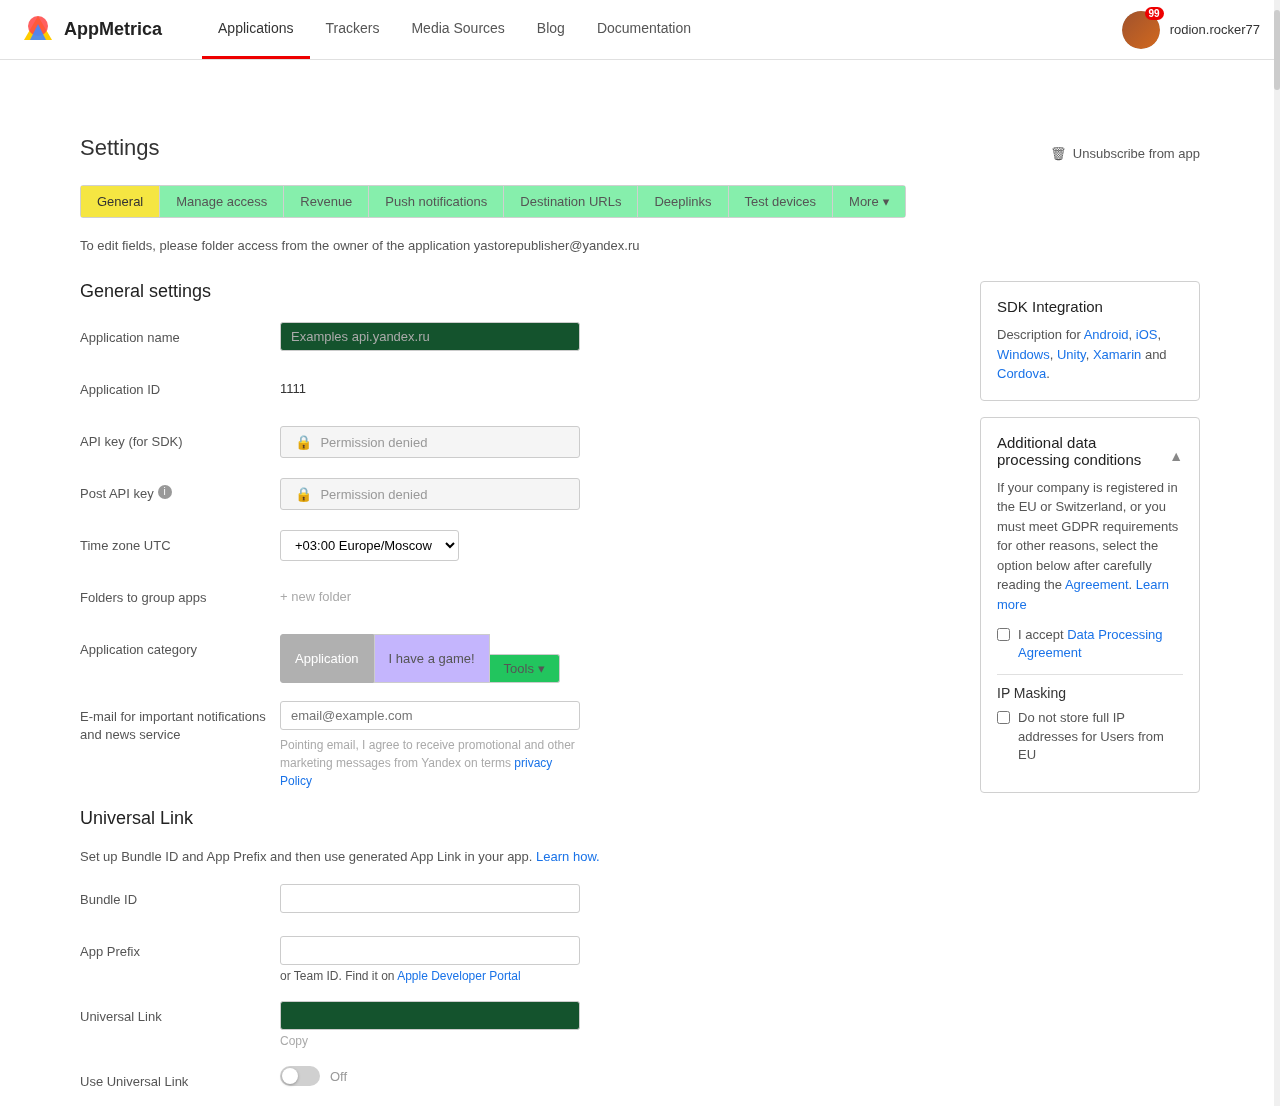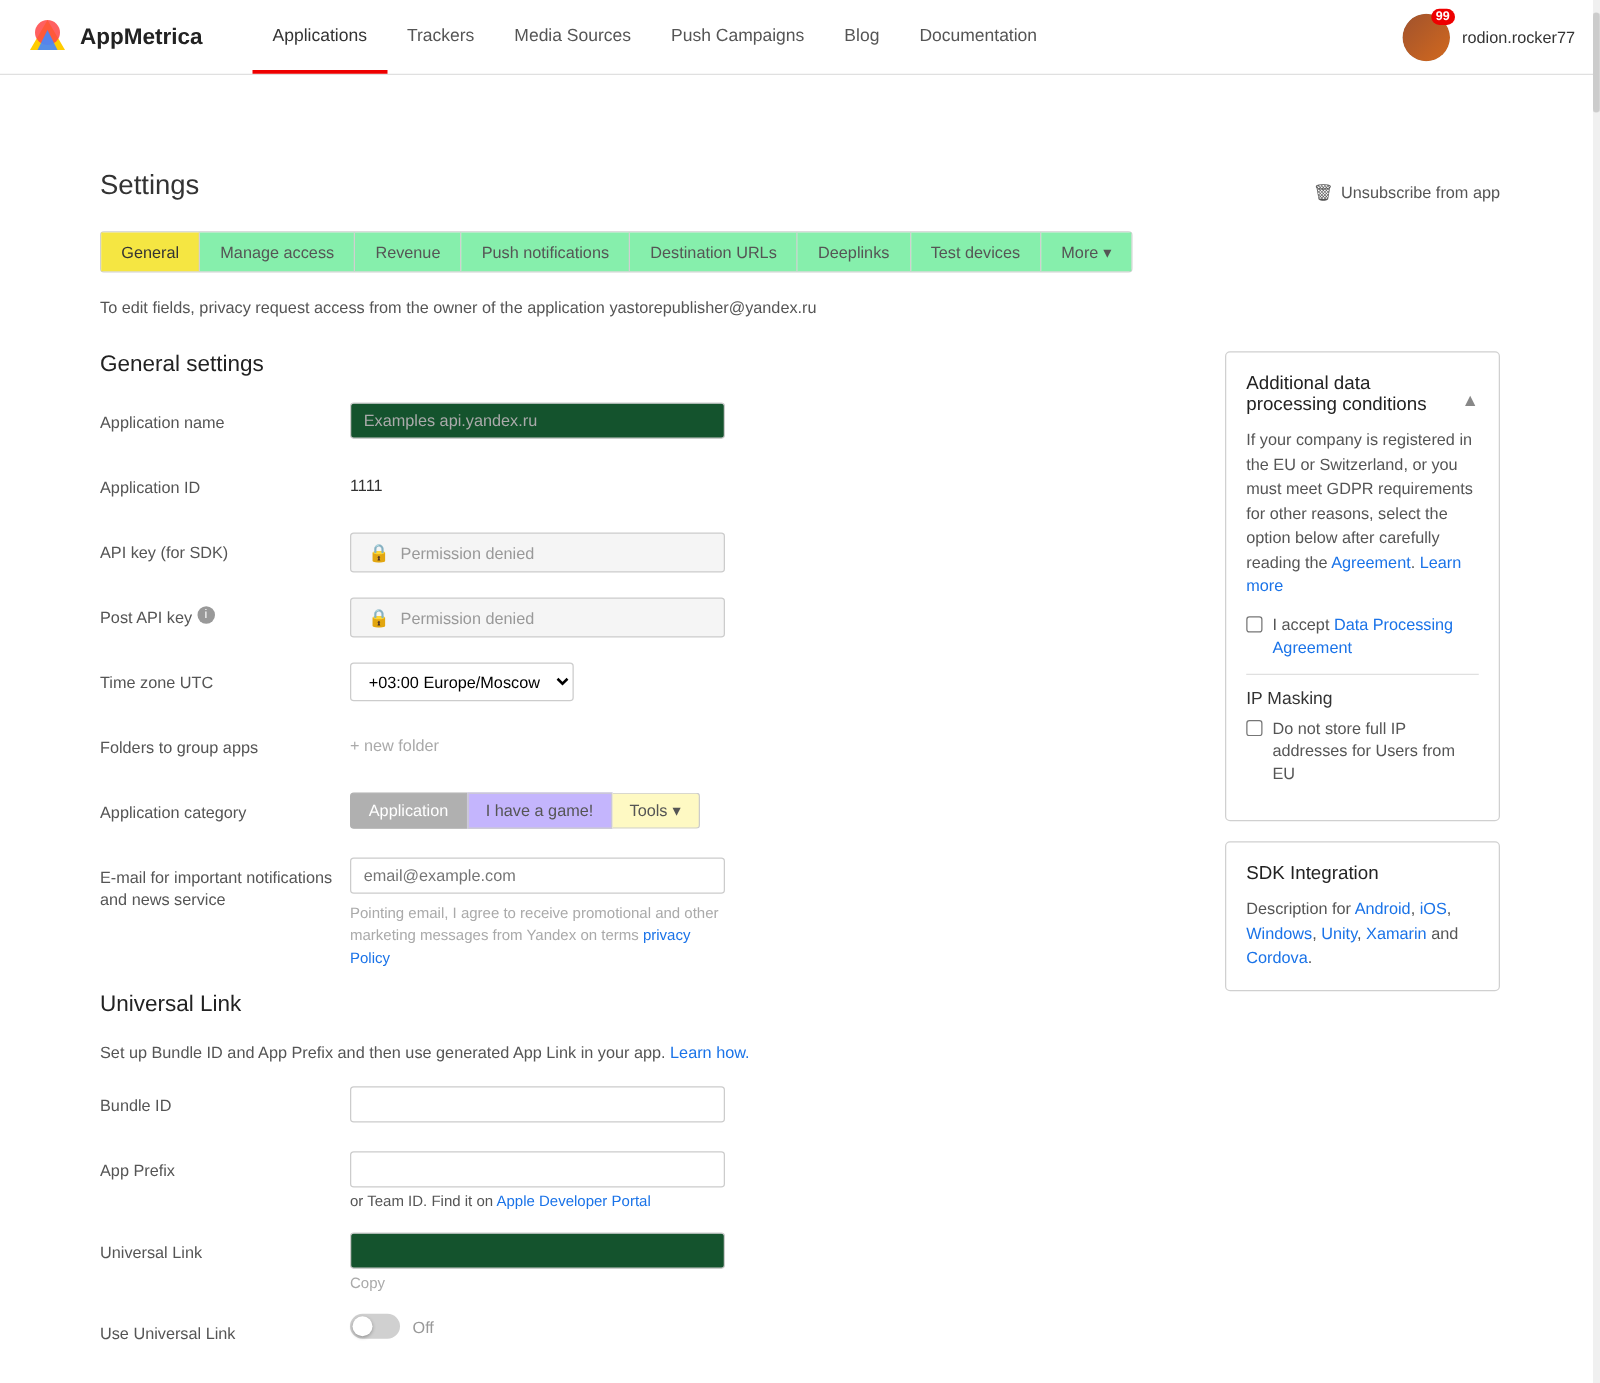--- a/index.html
+++ b/index.html
@@ -121,23 +121,23 @@
     
     .category-group { display: flex; gap: 0; }
     .cat-btn {
       padding: 6px 14px; border: 1px solid #ccc; font-size: 13px;
       cursor: pointer; background: #c4b5fd; color: #555;
     }
     .cat-btn:first-child { border-radius: 3px 0 0 3px; }
     .cat-btn.active { background: #b0b0b0; color: #fff; border-color: #b0b0b0; }
     .cat-btn-tools {
       padding: 6px 14px; border: 1px solid #ccc; font-size: 13px;
-      cursor: pointer; background: #fef9c3; color: #555;
+      cursor: pointer; background: #22c55e; color: #555;
       border-radius: 0 3px 3px 0; border-left: none;
-      display: flex; align-items: center; gap: 4px;
+      display: flex; align-items: center; gap: 4px; margin-top: 20px;
     }
 
     
     .email-wrap { flex: 1; max-width: 300px; }
     .email-input {
       width: 100%; padding: 6px 10px; border: 1px solid #ccc; border-radius: 3px;
       font-size: 13px; color: #333; margin-bottom: 6px;
     }
     .email-note { font-size: 12px; color: #aaa; line-height: 1.5; }
     .email-note a { color: #1a73e8; }
@@ -219,21 +219,20 @@
       <circle cx="18" cy="14" r="10" fill="#FF4444" opacity="0.85"></circle>
       <polygon points="10,28 26,28 18,12" fill="#4488FF" opacity="0.9"></polygon>
     </svg>
     <span class="logo-text">AppMetrica</span>
   </div>
 
   <div class="nav-links">
     <a class="nav-link active">Applications</a>
     <a class="nav-link">Trackers</a>
     <a class="nav-link">Media Sources</a>
-    <a class="nav-link">Push Campaigns</a>
     <a class="nav-link">Blog</a>
     <a class="nav-link">Documentation</a>
   </div>
 
   <div class="user-area">
     <div class="user-avatar-wrap">
       <div class="user-avatar">
         <div class="avatar-img"></div>
       </div>
       <span class="badge">99</span>
@@ -260,21 +259,21 @@
     <div class="tab">Destination URLs</div>
     <div class="tab">Deeplinks</div>
     <div class="tab">Test devices</div>
     <div class="tab tab-more">
       <span>More</span>
       <span>▾</span>
     </div>
   </div>
 
   <div class="info-bar">
-    <span>To edit fields, privacy request access from the owner of the application yastorepublisher@yandex.ru</span>
+    <span>To edit fields, please folder access from the owner of the application yastorepublisher@yandex.ru</span>
   </div>
 
   <div class="two-col">
 
     <div class="main-col">
 
       <h2 class="section-title">General settings</h2>
 
       <div class="form-row">
         <div class="form-label">Application name</div>
@@ -381,61 +380,61 @@
 
       </div>
 
       <div class="save-btn-wrap">
         <button class="save-btn">Save settings</button>
       </div>
 
     </div>
 
     <div class="side-col">
-
-      <div class="side-card">
-        <div class="side-card-header">
-          <div class="side-card-title">Additional data processing conditions</div>
-          <span class="collapse-btn">▲</span>
-        </div>
-        <div class="side-card-text">
-          If your company is registered in the EU or Switzerland, or you must meet GDPR requirements for other reasons, select the option below after carefully reading the
-          <a>Agreement</a>.
-          <a>Learn more</a>
-        </div>
-        <div style="margin-top: 12px;">
-          <div class="checkbox-row">
-            <input type="checkbox" style="">
-            <label class="checkbox-label">
-              I accept <a>Data Processing Agreement</a>
-            </label>
-          </div>
-        </div>
-        <div style="margin-top: 10px; border-top: 1px solid #e0e0e0; padding-top: 10px;">
-          <div class="ip-masking-title">IP Masking</div>
-          <div class="checkbox-row">
-            <input type="checkbox" style="">
-            <label class="checkbox-label">Do not store full IP addresses for Users from EU</label>
-          </div>
-        </div>
-      </div>
 
       <div class="side-card">
         <div class="side-card-title">SDK Integration</div>
         <div class="side-card-text">
           Description for
           <a>Android</a>,
           <a>iOS</a>,
           <a>Windows</a>,
           <a>Unity</a>,
           <a>Xamarin</a>
           and <a>Cordova</a>.
         </div>
       </div>
 
+      <div class="side-card">
+        <div class="side-card-header">
+          <div class="side-card-title">Additional data processing conditions</div>
+          <span class="collapse-btn">▲</span>
+        </div>
+        <div class="side-card-text">
+          If your company is registered in the EU or Switzerland, or you must meet GDPR requirements for other reasons, select the option below after carefully reading the
+          <a>Agreement</a>.
+          <a>Learn more</a>
+        </div>
+        <div style="margin-top: 12px;">
+          <div class="checkbox-row">
+            <input type="checkbox" style="">
+            <label class="checkbox-label">
+              I accept <a>Data Processing Agreement</a>
+            </label>
+          </div>
+        </div>
+        <div style="margin-top: 10px; border-top: 1px solid #e0e0e0; padding-top: 10px;">
+          <div class="ip-masking-title">IP Masking</div>
+          <div class="checkbox-row">
+            <input type="checkbox" style="">
+            <label class="checkbox-label">Do not store full IP addresses for Users from EU</label>
+          </div>
+        </div>
+      </div>
+
     </div>
 
   </div>
 
 </div>
 
 <div class="scroll-indicator">
   <div class="scroll-thumb"></div>
 </div>
 

